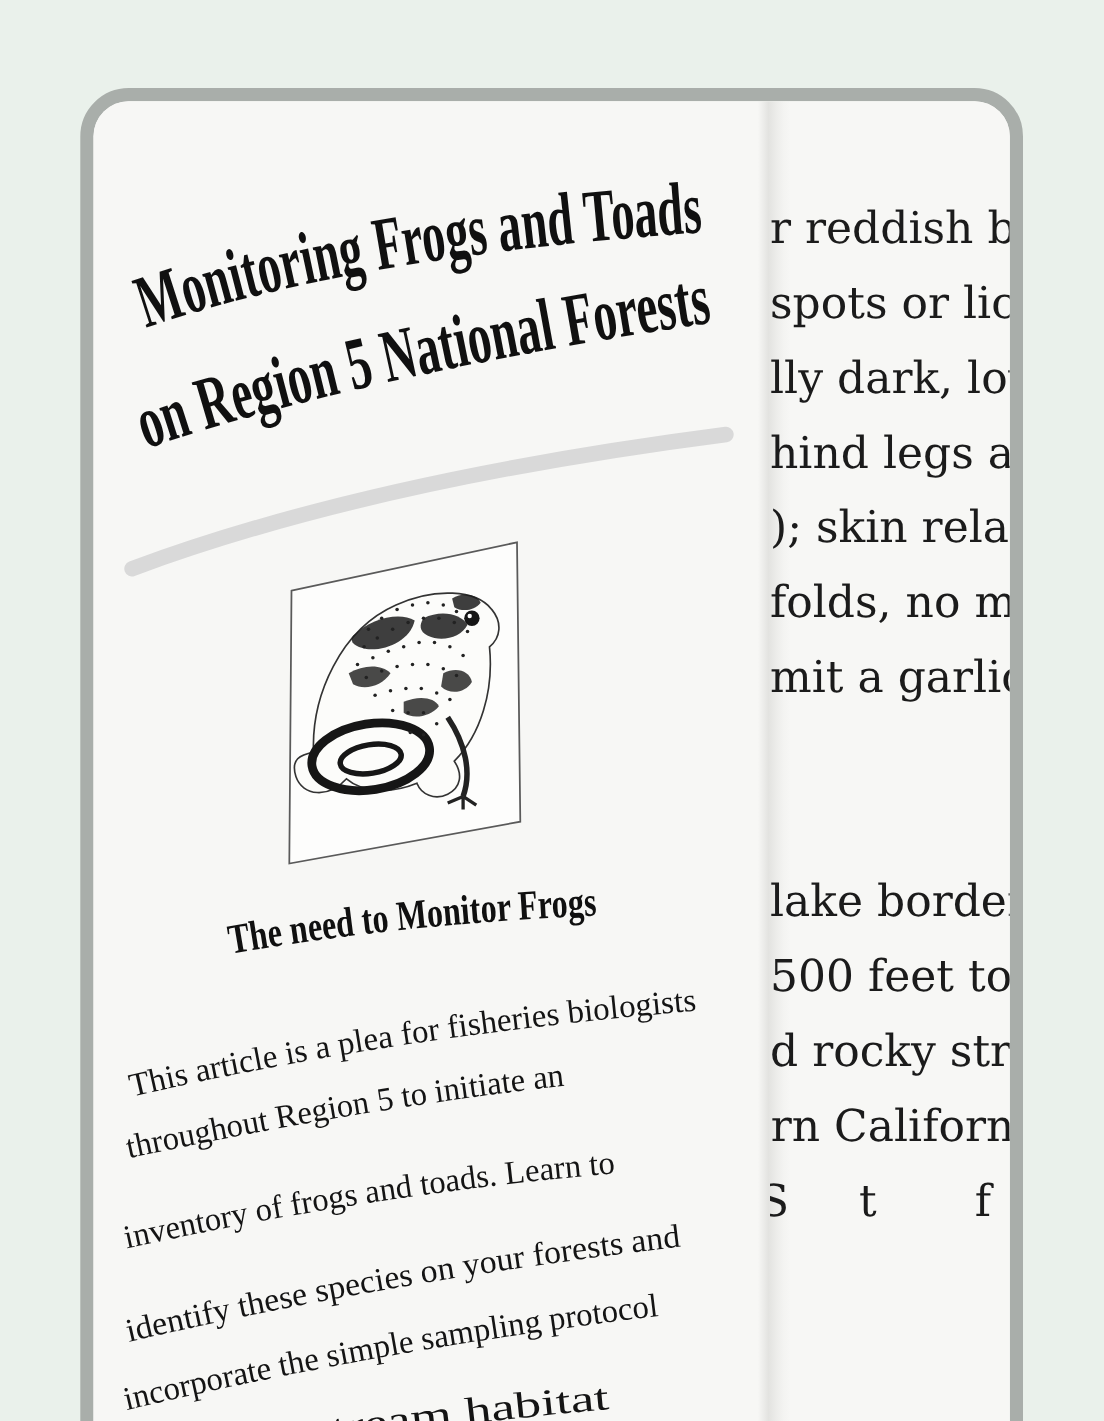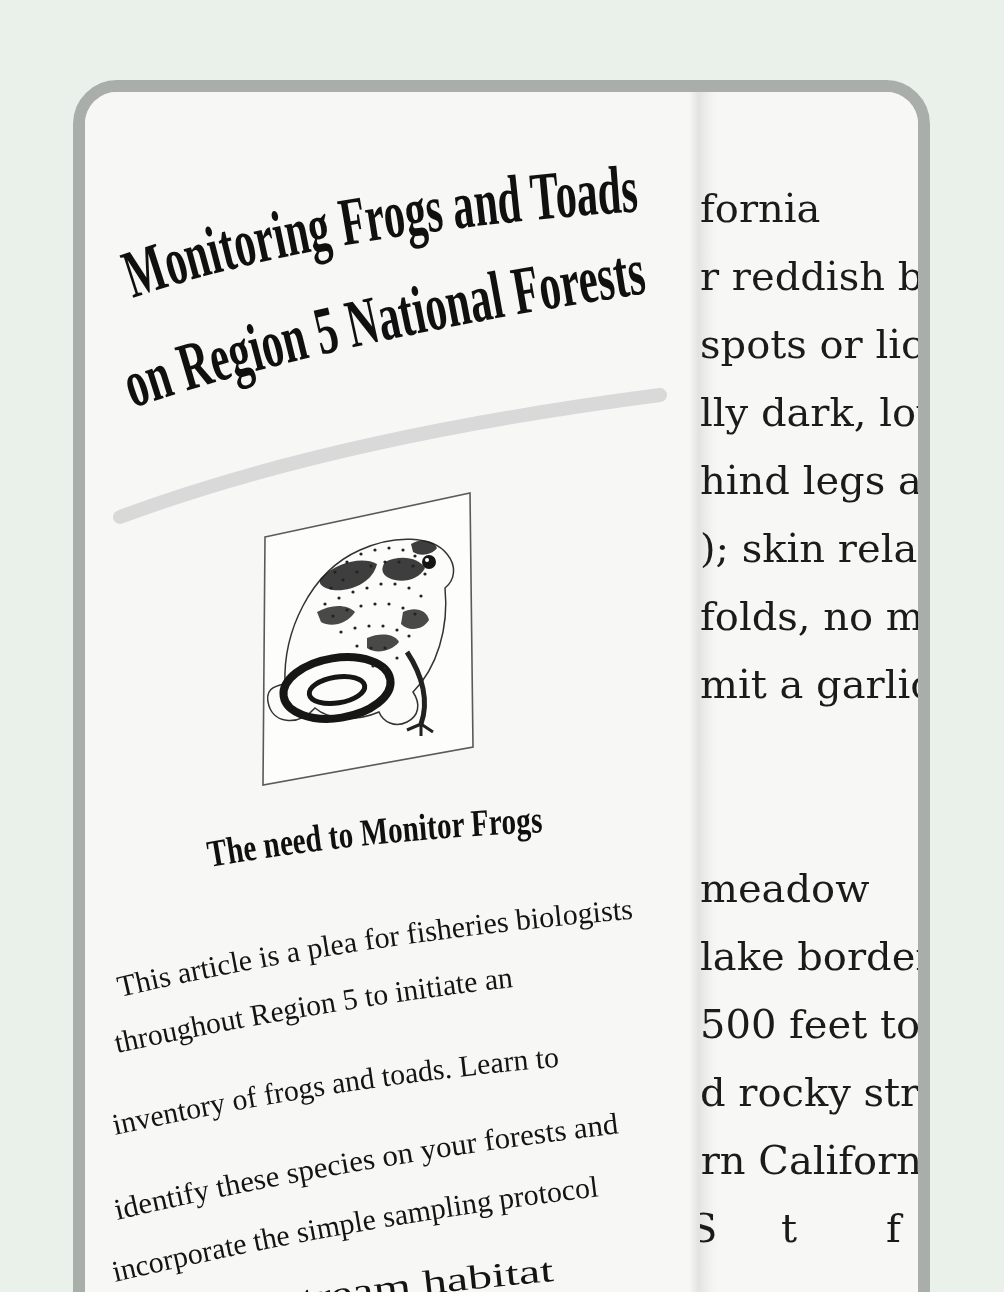--- a/index.html
+++ b/index.html
@@ -183,31 +183,29 @@
           <textPath href="#b5" textLength="492" lengthAdjust="spacingAndGlyphs">incorporate the simple sampling protocol</textPath>
         </text>
         <text class="scan-body scan-body-last">
           <textPath href="#b6" textLength="372" lengthAdjust="spacingAndGlyphs">your stream habitat</textPath>
         </text>
       </svg>
 
       <div class="seam"></div>
 
       <div class="rightcol">
-        <div class="rline">fornia</div>
         <div class="rline">r reddish brow</div>
         <div class="rline">spots or lichen</div>
         <div class="rline">lly dark, lower</div>
         <div class="rline">hind legs are</div>
         <div class="rline">); skin relatively</div>
         <div class="rline">folds, no mask</div>
         <div class="rline">mit a garlic</div>
         <div class="rline"></div>
         <div class="rline"></div>
-        <div class="rline">meadow</div>
         <div class="rline">lake borders in</div>
         <div class="rline">500 feet to over</div>
         <div class="rline">d rocky streams</div>
         <div class="rline" style="margin-left:-23px">ern California</div>
         <div class="rline" style="margin-left:-10px">S&nbsp;&nbsp;&nbsp;&nbsp;&nbsp;t&nbsp;&nbsp;&nbsp;&nbsp;&nbsp;&nbsp;&nbsp;f</div>
       </div>
 
     </div>
   </div>
 </div>

